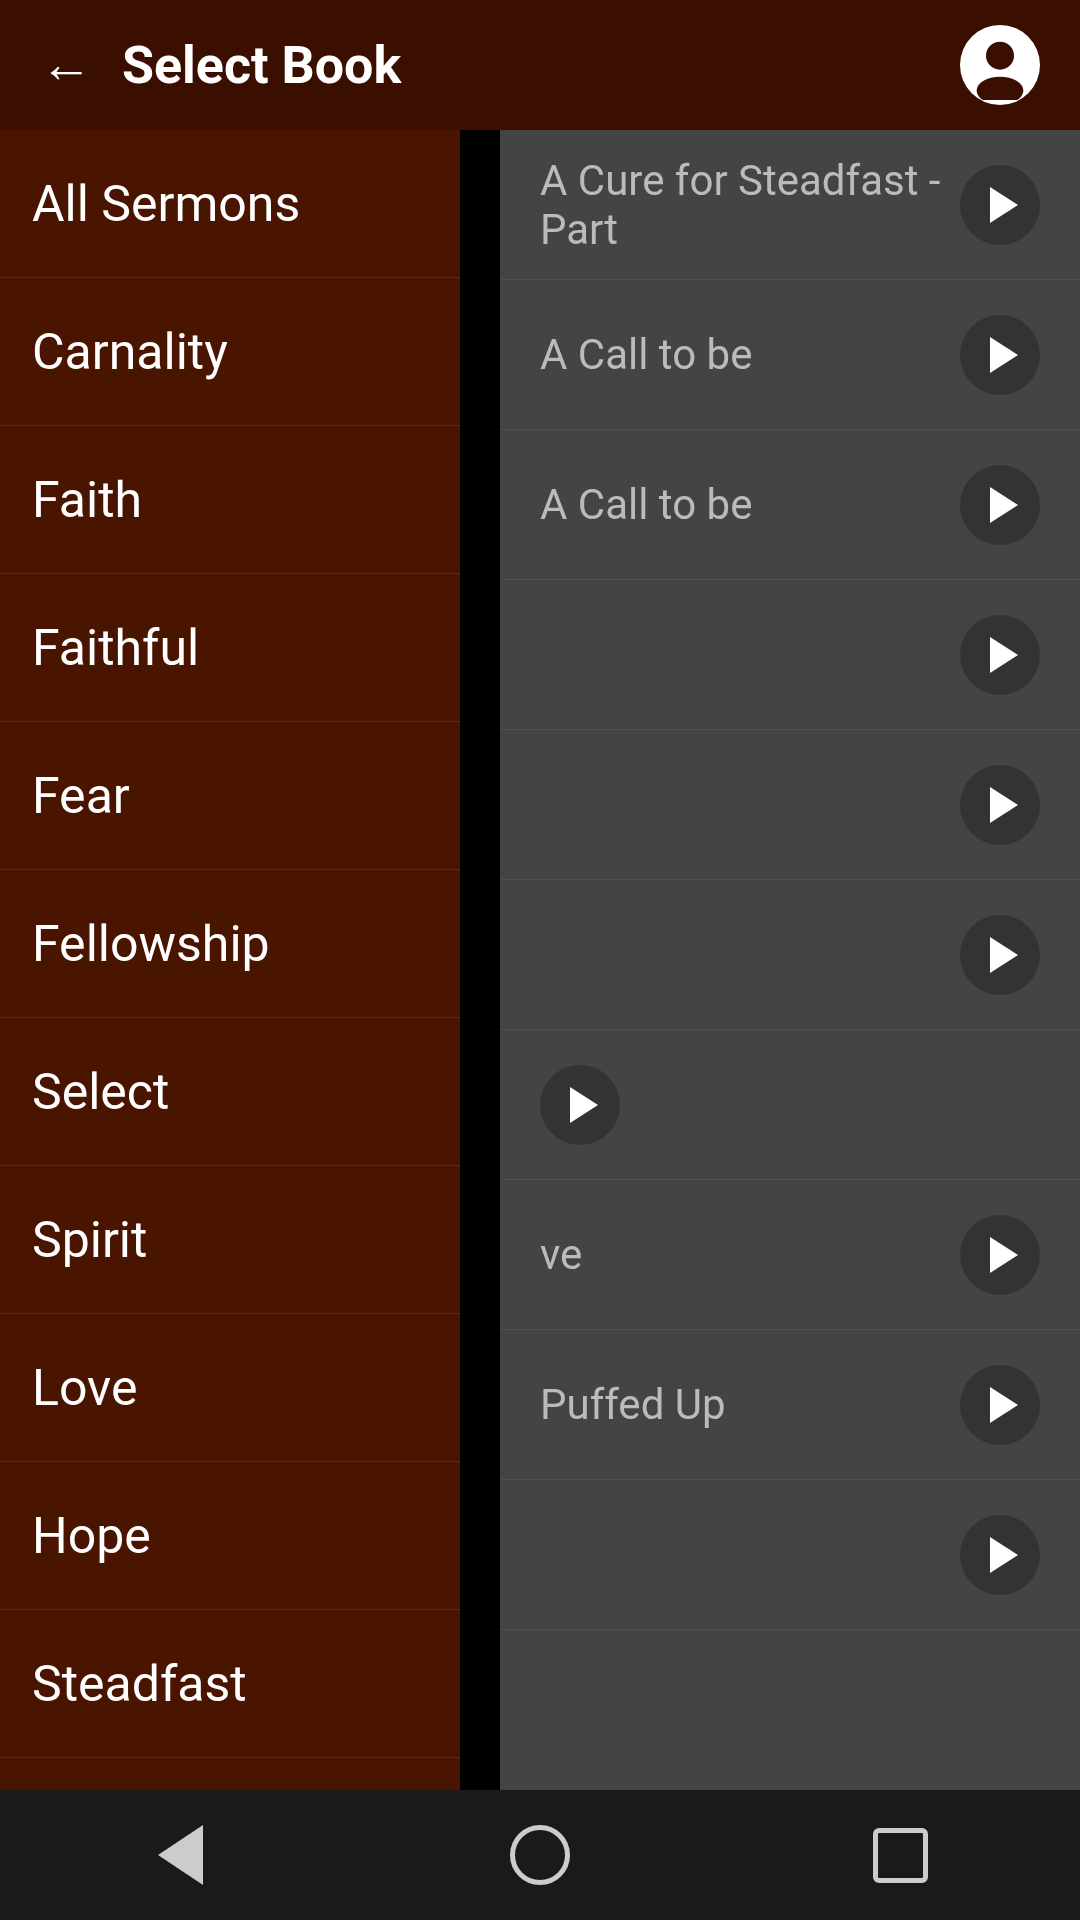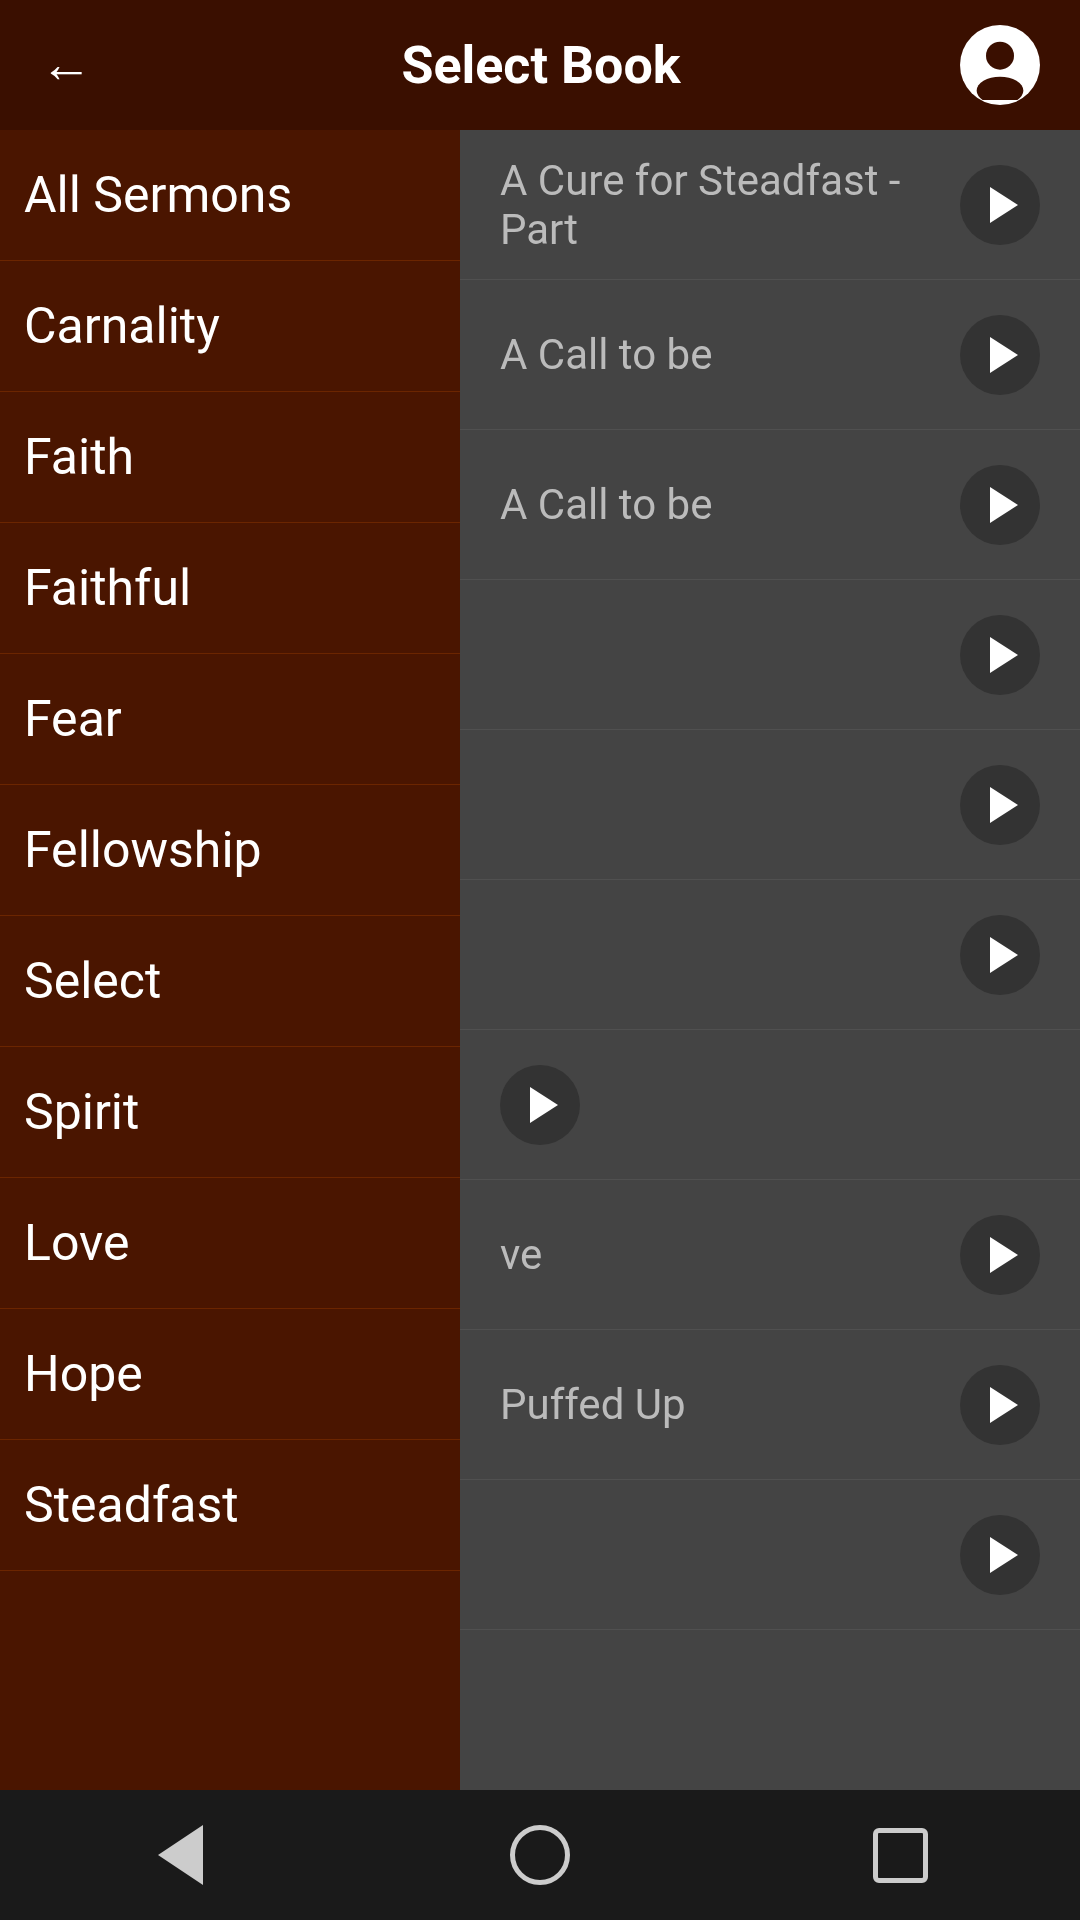--- a/index.html
+++ b/index.html
@@ -34,21 +34,20 @@
       cursor: pointer;
       margin-right: 30px;
       line-height: 1;
     }
 
     .header-title {
       color: #fff;
       font-size: 52px;
       font-weight: bold;
       flex: 1;
-      text-align: center;
     }
 
     .avatar-icon {
       width: 80px;
       height: 80px;
       border-radius: 50%;
       background: #fff;
       display: flex;
       align-items: center;
       justify-content: center;
@@ -65,39 +64,40 @@
 
     
     .sidebar {
       width: 460px;
       background: #4a1500;
       z-index: 5;
       flex-shrink: 0;
     }
 
     .sidebar-item {
-      height: 131px;
-      display: flex;
-      align-items: center;
-      padding: 0 24px;
+      height: 148px;
+      display: flex;
+      align-items: center;
+      padding: 0 32px;
       border-bottom: 1px solid #6b2500;
       cursor: pointer;
     }
 
     .sidebar-item span {
       color: #fff;
       font-size: 50px;
       font-weight: 400;
     }
 
     
     .content {
       flex: 1;
       background: rgba(80, 80, 80, 0.85);
       overflow: hidden;
+      margin-left: 40px;
     }
 
     .sermon-item {
       height: 150px;
       display: flex;
       align-items: center;
       justify-content: space-between;
       padding: 0 40px;
       border-bottom: 1px solid rgba(100, 100, 100, 0.4);
     }

